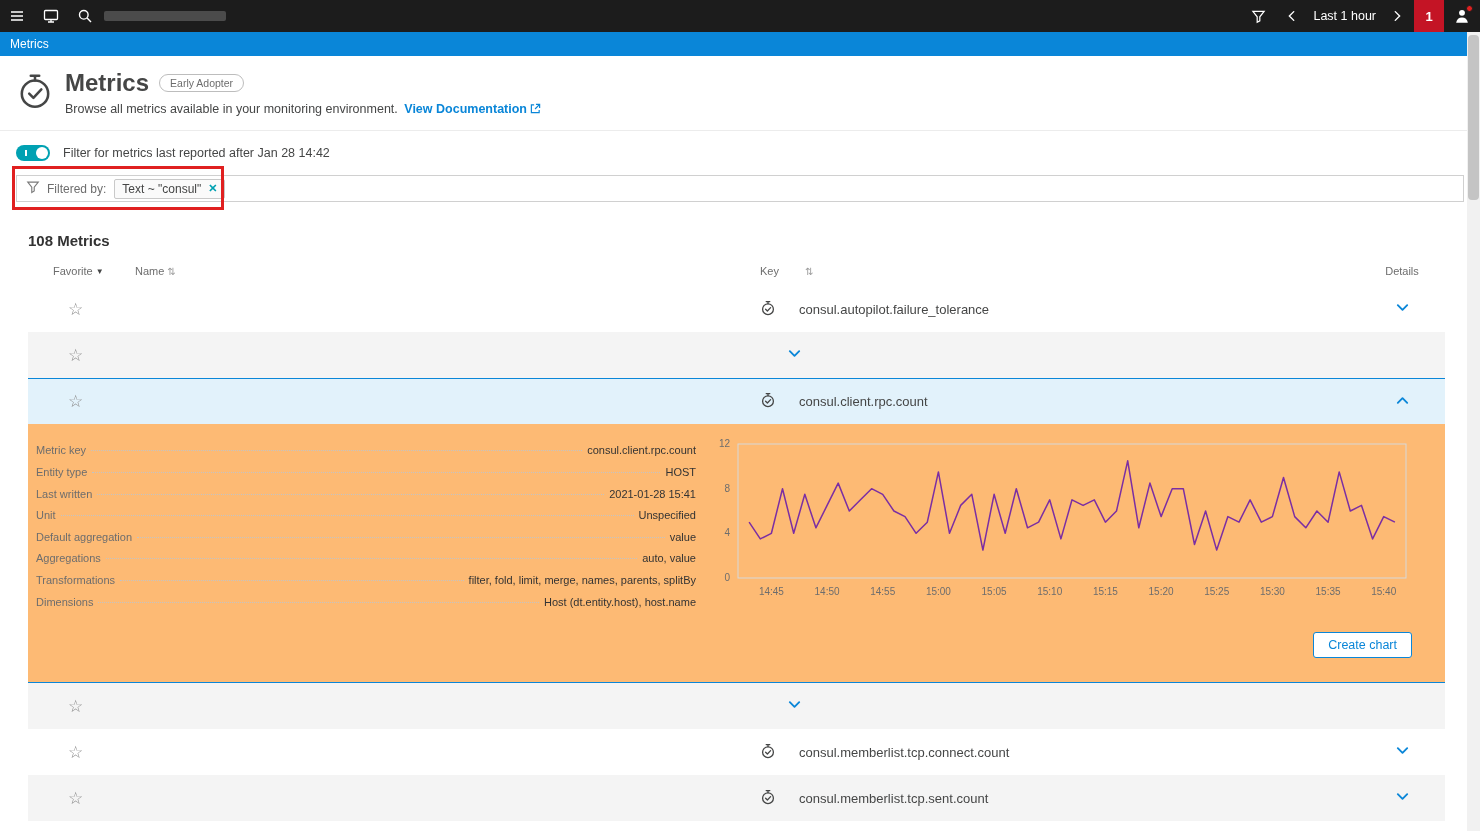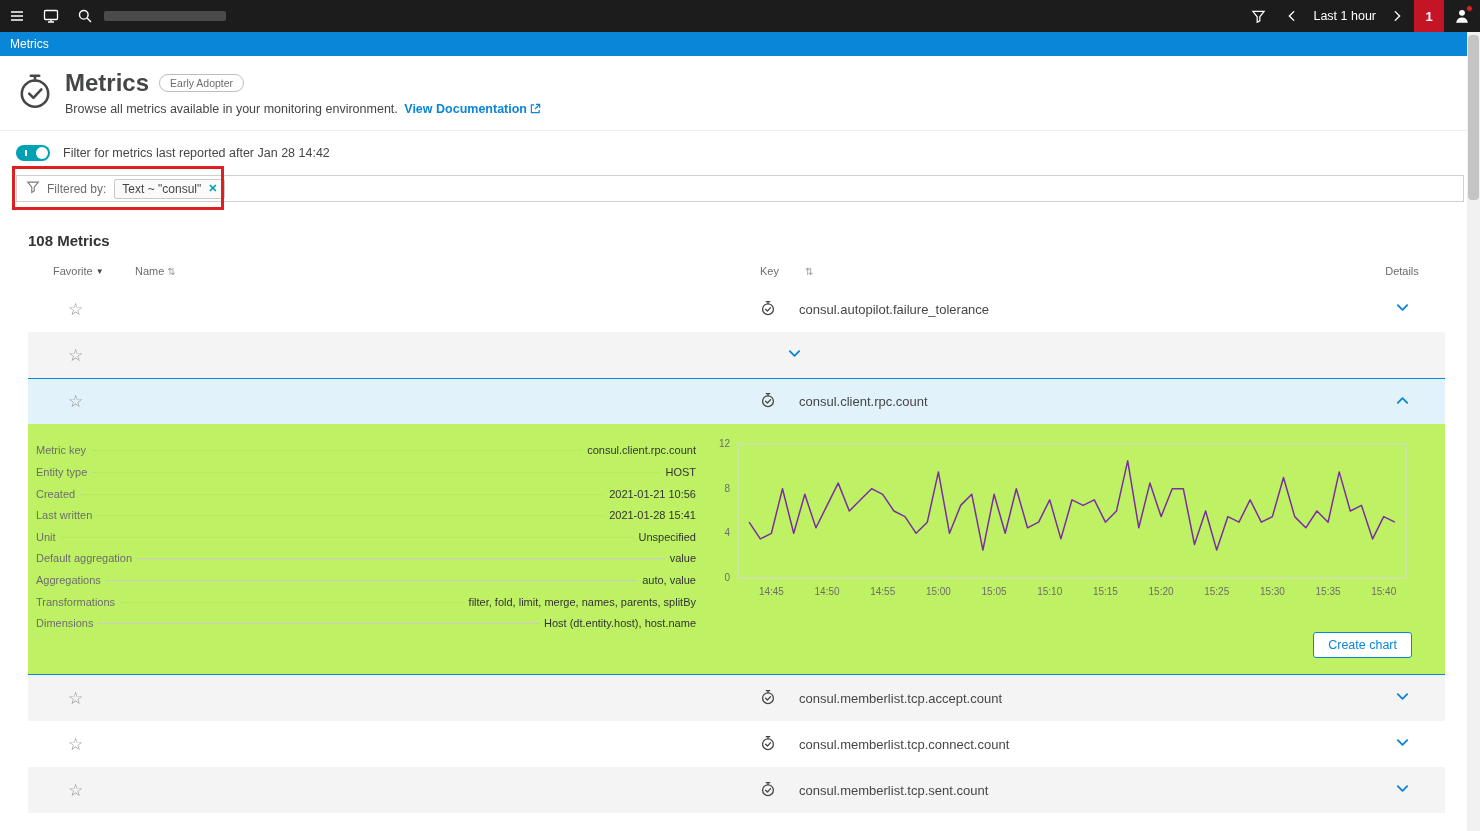--- a/index.html
+++ b/index.html
@@ -69,22 +69,22 @@
   .c-key { flex:1; display:flex; align-items:center; gap:23px; padding-left:9px; }
   .thead .c-key { cursor:pointer; }
   .c-details { width:86px; flex:0 0 auto; display:flex; justify-content:center; align-items:center; }
   .row { display:flex; align-items:center; height:46px; font-size:13px; color:#454646; cursor:pointer; }
   .row.alt { background:#f4f4f4; }
   .row.expanded { background:#e2f2fb; border-top:1px solid #0a86d8; }
   .star { font-size:17px; color:#8e8e8e; cursor:pointer; line-height:1; }
   .chev { display:block; }
 
   
-  .details-panel { display:flex; padding:14px 0 16px 8px; border-bottom:1px solid #0a86d8;
-    background:#bef264; }
+  .details-panel { display:flex; padding:14px 0 24px 8px; border-bottom:1px solid #0a86d8;
+    background:#fdba74; }
   .meta { width:660px; flex:0 0 auto; font-size:11px; margin-top:6px; }
   .meta-row { display:flex; align-items:baseline; height:21.6px; }
   .meta-row .ml { color:#6d6d6d; white-space:nowrap; }
   .meta-row .dots { flex:1; border-bottom:1px dotted #c3c3c3; margin:0 5px;
     transform:translateY(-3px); }
   .meta-row .mv { color:#333; white-space:nowrap; }
   .chart-area { flex:1; padding-left:16px; display:flex; flex-direction:column; }
   .chart-box { width:700px; }
   .tick { font-size:10px; fill:#6d6d6d; font-family:"Liberation Sans", sans-serif; }
   .chart-actions { width:700px; text-align:right; margin-top:26px; }
@@ -303,25 +303,20 @@
     <div class="meta">
       <div class="meta-row">
           <span class="ml">Metric key</span>
           <span class="dots"></span>
           <span class="mv">consul.client.rpc.count</span>
         </div>
       <div class="meta-row">
           <span class="ml">Entity type</span>
           <span class="dots"></span>
           <span class="mv">HOST</span>
-        </div>
-      <div class="meta-row">
-          <span class="ml">Created</span>
-          <span class="dots"></span>
-          <span class="mv">2021-01-21 10:56</span>
         </div>
       <div class="meta-row">
           <span class="ml">Last written</span>
           <span class="dots"></span>
           <span class="mv">2021-01-28 15:41</span>
         </div>
       <div class="meta-row">
           <span class="ml">Unit</span>
           <span class="dots"></span>
           <span class="mv">Unspecified</span>
@@ -372,72 +367,62 @@
         <button class="create-chart">Create chart</button>
       </div>
     </div>
   </div>
 
   <div class="row alt">
     <div class="c-fav">
         <span class="star">☆</span>
       </div>
     <div class="c-name"></div>
+    <div class="c-details">
+        <span class="chev"><svg width="15" height="15" viewBox="0 0 16 16">
+            <path d="M3 5.5l5 5 5-5" stroke="#0a86d8" stroke-width="2" fill="none" stroke-linecap="round" stroke-linejoin="round"></path>
+          </svg></span>
+      </div>
+  </div>
+
+  <div class="row">
+    <div class="c-fav">
+        <span class="star">☆</span>
+      </div>
+    <div class="c-name"></div>
     <div class="c-key">
       <span><svg width="16" height="16" viewBox="0 0 16 16">
             <g stroke="#454646" stroke-width="1.3" fill="none" stroke-linecap="round" stroke-linejoin="round">
               <circle cx="8" cy="9.2" r="5.4"></circle>
               <path d="M6.2 1.6h3.6M8 1.6v2"></path>
               <path d="M5.6 9.2l1.8 1.8 3.2-3.4"></path>
             </g>
           </svg></span>
-      <span>consul.memberlist.tcp.accept.count</span>
+      <span>consul.memberlist.tcp.connect.count</span>
     </div>
     <div class="c-details">
         <span class="chev"><svg width="15" height="15" viewBox="0 0 16 16">
             <path d="M3 5.5l5 5 5-5" stroke="#0a86d8" stroke-width="2" fill="none" stroke-linecap="round" stroke-linejoin="round"></path>
           </svg></span>
       </div>
   </div>
 
-  <div class="row">
+  <div class="row alt">
     <div class="c-fav">
         <span class="star">☆</span>
       </div>
     <div class="c-name"></div>
     <div class="c-key">
       <span><svg width="16" height="16" viewBox="0 0 16 16">
             <g stroke="#454646" stroke-width="1.3" fill="none" stroke-linecap="round" stroke-linejoin="round">
               <circle cx="8" cy="9.2" r="5.4"></circle>
               <path d="M6.2 1.6h3.6M8 1.6v2"></path>
               <path d="M5.6 9.2l1.8 1.8 3.2-3.4"></path>
             </g>
           </svg></span>
-      <span>consul.memberlist.tcp.connect.count</span>
-    </div>
-    <div class="c-details">
-        <span class="chev"><svg width="15" height="15" viewBox="0 0 16 16">
-            <path d="M3 5.5l5 5 5-5" stroke="#0a86d8" stroke-width="2" fill="none" stroke-linecap="round" stroke-linejoin="round"></path>
-          </svg></span>
-      </div>
-  </div>
-
-  <div class="row alt">
-    <div class="c-fav">
-        <span class="star">☆</span>
-      </div>
-    <div class="c-name"></div>
-    <div class="c-key">
-      <span><svg width="16" height="16" viewBox="0 0 16 16">
-            <g stroke="#454646" stroke-width="1.3" fill="none" stroke-linecap="round" stroke-linejoin="round">
-              <circle cx="8" cy="9.2" r="5.4"></circle>
-              <path d="M6.2 1.6h3.6M8 1.6v2"></path>
-              <path d="M5.6 9.2l1.8 1.8 3.2-3.4"></path>
-            </g>
-          </svg></span>
       <span>consul.memberlist.tcp.sent.count</span>
     </div>
     <div class="c-details">
         <span class="chev"><svg width="15" height="15" viewBox="0 0 16 16">
             <path d="M3 5.5l5 5 5-5" stroke="#0a86d8" stroke-width="2" fill="none" stroke-linecap="round" stroke-linejoin="round"></path>
           </svg></span>
       </div>
   </div>
 
   <div class="row">

